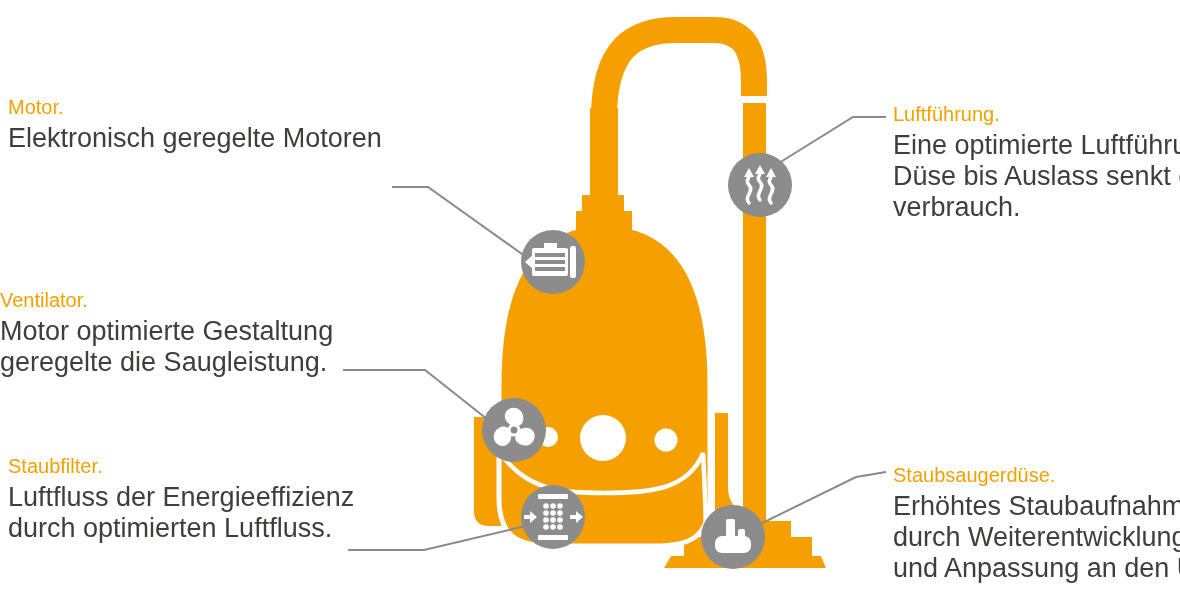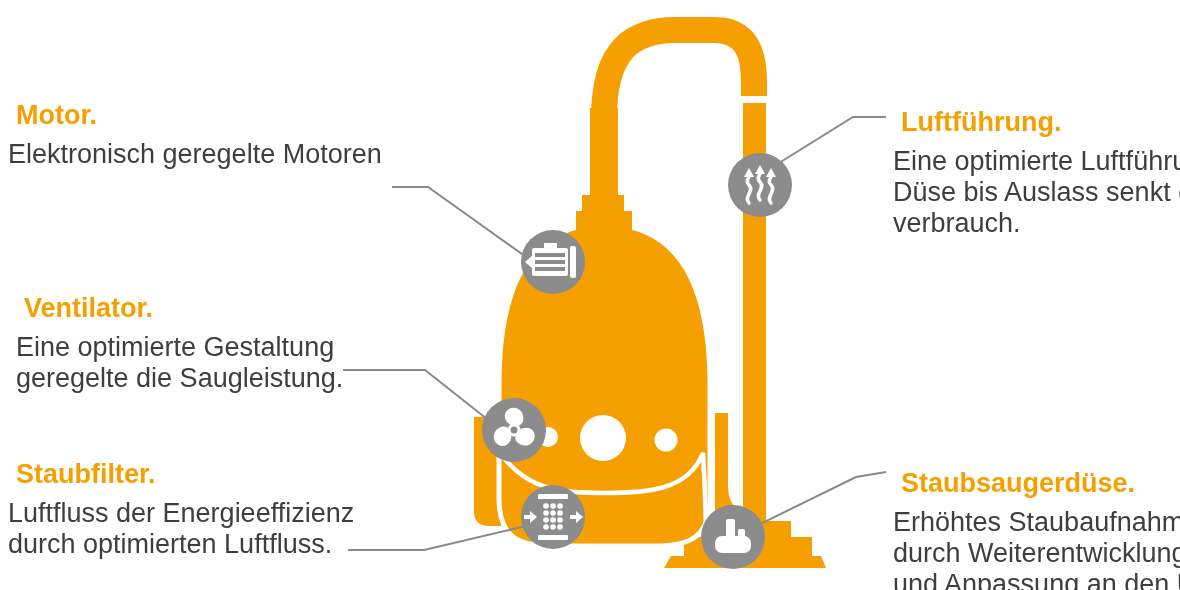--- a/index.html
+++ b/index.html
@@ -6,29 +6,29 @@
     --orange:#F5A000; --gray:#8C8C8C; --line:#8A8A8A; --text:#3E3E3C; --bg:#FFFFFF;
   }
   html,body{margin:0;padding:0;}
   .canvas{
     position:relative; width:1180px; height:590px; overflow:hidden;
     background:var(--bg); font-family:"Liberation Sans",sans-serif;
   }
   .art{position:absolute; left:0; top:0;}
   .callout{position:absolute;}
   .callout .title{
-    margin:8px; font-size:27px; font-weight:700; line-height:31px;
+    margin:0; font-size:20px; font-weight:400; line-height:31px;
     color:var(--orange); white-space:nowrap;
   }
   .callout .line{
     font-size:27px; font-weight:400; line-height:31px;
     color:var(--text); white-space:nowrap;
   }
   #callout-motor{left:8px; top:92px;}
-  #callout-ventilator{left:16px; top:285px;}
+  #callout-ventilator{left:0; top:285px;}
   #callout-staubfilter{left:8px; top:451px;}
   #callout-luftfuehrung{left:893px; top:99px;}
   #callout-staubsaugerduese{left:893px; top:460px;}
 </style>
 </head>
 <body>
 
 <div class="canvas">
 
   <svg class="art" width="1180" height="590" viewBox="0 0 1180 590">
@@ -145,21 +145,21 @@
     </g>
   </svg>
 
   <div class="callout" id="callout-motor">
     <h3 class="title">Motor.</h3>
     <div class="line">Elektronisch geregelte Motoren</div>
   </div>
 
   <div class="callout" id="callout-ventilator">
     <h3 class="title">Ventilator.</h3>
-    <div class="line">Eine optimierte Gestaltung</div>
+    <div class="line">Motor optimierte Gestaltung</div>
     <div class="line">geregelte die Saugleistung.</div>
   </div>
 
   <div class="callout" id="callout-staubfilter">
     <h3 class="title">Staubfilter.</h3>
     <div class="line">Luftfluss der Energieeffizienz</div>
     <div class="line">durch optimierten Luftfluss.</div>
   </div>
 
   <div class="callout" id="callout-luftfuehrung">

